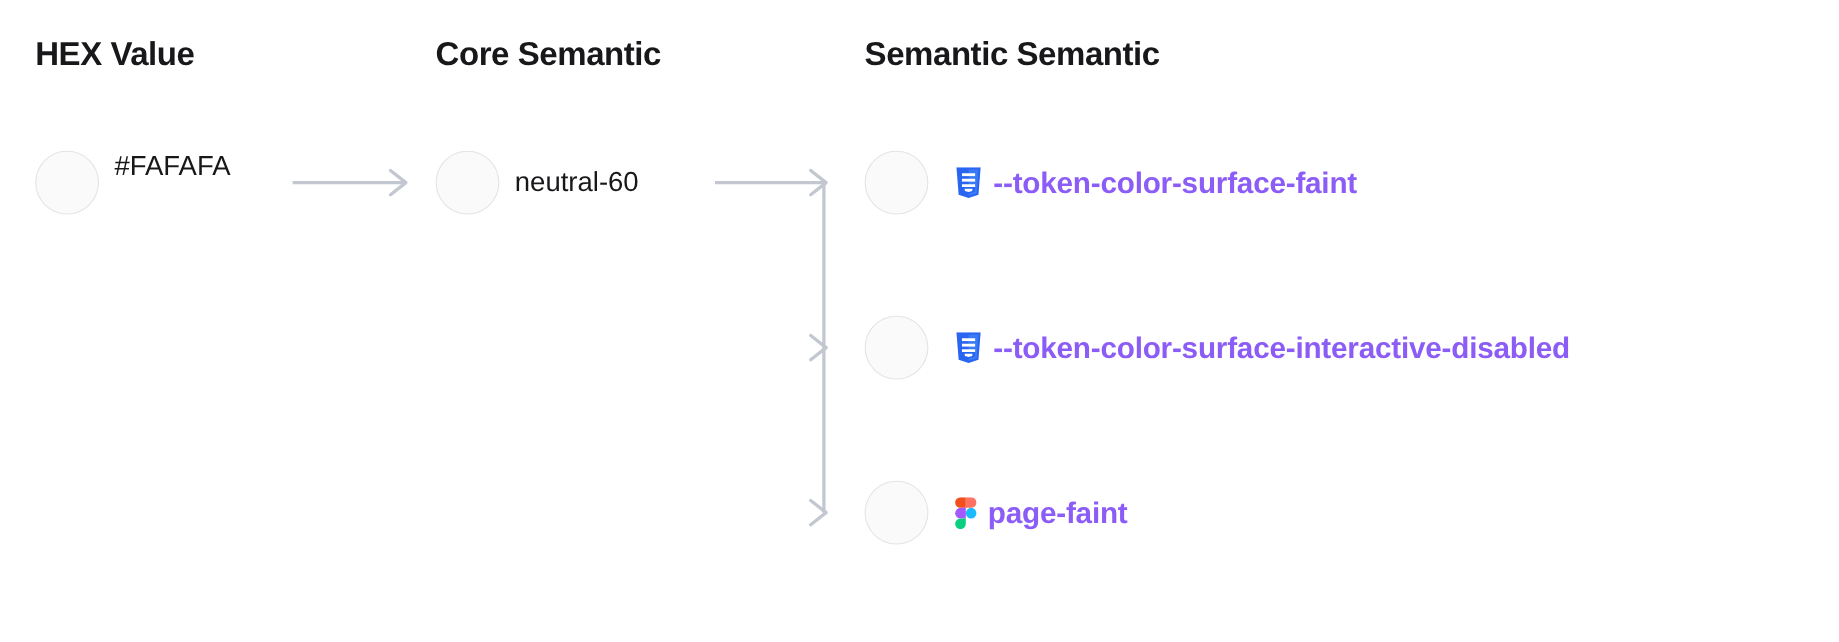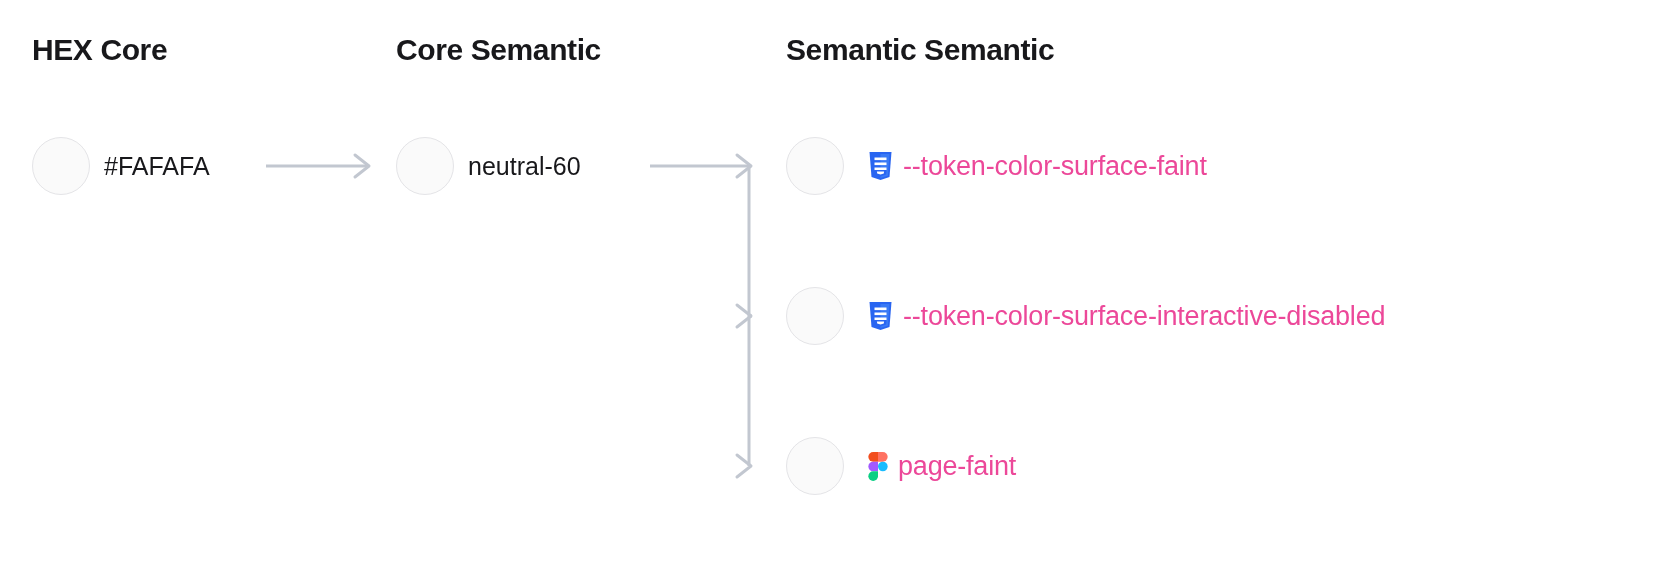--- a/index.html
+++ b/index.html
@@ -36,21 +36,21 @@
     border-radius: 50%;
     border: 1px solid #e4e4e7;
     background: #fafafa;
   }
   .swatch-lg { width: 58px; height: 58px; }
 
   
   .hex-row {
     position: absolute;
     left: 32px; top: 137px;
-    display: flex; align-items: center; gap: 14px;
+    display: flex; gap: 14px;
   }
   .hex-label {
     font-size: 25px; font-weight: 400; color: #18181b;
     letter-spacing: 0px; white-space: nowrap;
   }
 
   
   .core-row {
     position: absolute;
     left: 396px; top: 137px;
@@ -74,33 +74,33 @@
     left: 786px;
     display: flex; align-items: center; gap: 24px;
   }
   .sem-row.r1 { top: 137px; }
   .sem-row.r2 { top: 287px; justify-content: flex-end; }
   .sem-row.r3 { top: 437px; }
 
   .sem-labels { display: flex; flex-direction: column; gap: 14px; }
   .sem-line { display: flex; align-items: center; gap: 10px; }
   .sem-text {
-    font-size: 27px; font-weight: 400; color: #ec4899;
+    font-size: 27px; font-weight: 700; color: #8b5cf6;
     letter-spacing: -0.2px; white-space: nowrap;
   }
 
   .icon { flex: 0 0 auto; display: block; }
   .icon-css { width: 25px; height: 28px; }
   .icon-figma { width: 20px; height: 29px; }
 </style>
 </head>
 <body>
 
 <div class="headers">
-  <div class="col-header h1">HEX Core</div>
+  <div class="col-header h1">HEX Value</div>
   <div class="col-header h2">Core Semantic</div>
   <div class="col-header h3">Semantic Semantic</div>
 </div>
 
 <svg class="connectors" width="1672" height="584" viewBox="0 0 1672 584" fill="none">
 
   <g>
     <line x1="266" y1="166" x2="368" y2="166" stroke="#C2C7D0" stroke-width="3"></line>
     <polyline points="355,155 369,166 355,177" stroke="#C2C7D0" stroke-width="3" fill="none" stroke-linecap="round" stroke-linejoin="round"></polyline>
   </g>

